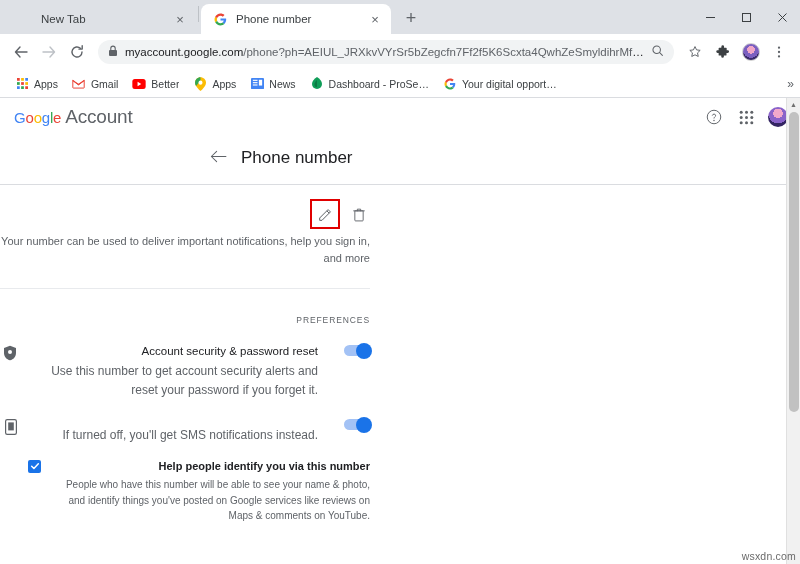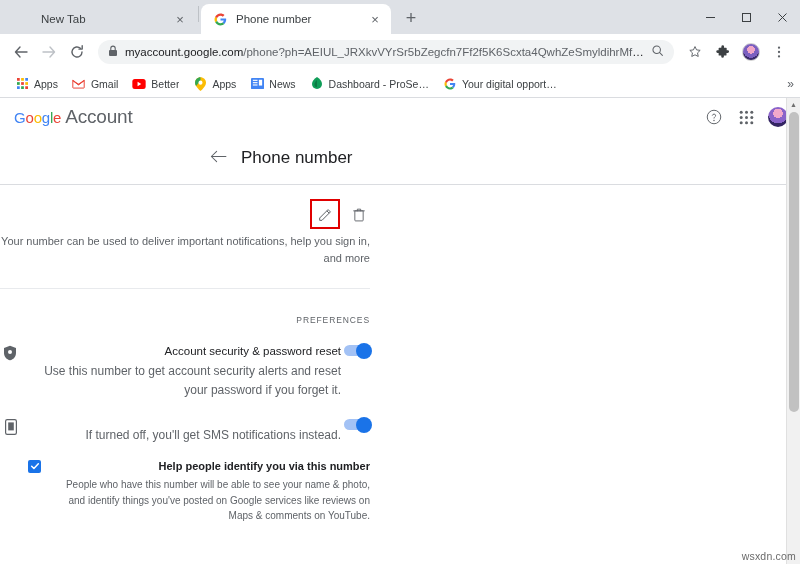--- a/index.html
+++ b/index.html
@@ -139,21 +139,21 @@
 
   .desc { font-size: 11px; color:#5f6368; line-height: 1.5; padding-top: 4px; }
 
   .section-label {
     font-size: 8.5px; letter-spacing: 0.9px; color:#5f6368;
     text-transform: uppercase; padding: 26px 0 10px 0;
     border-top: 0px;
   }
   .sec-wrap { border-top:1px solid #e8eaed; margin-top: 22px; }
 
-  .pref-item { display:flex; gap: 3px; padding: 8px 0 4px 0; }
+  .pref-item { display:flex; gap: 26px; padding: 8px 0 4px 0; }
   .pref-ico { width: 17px; flex: 0 0 17px; padding-top:2px; color:#5f6368; }
   .pref-body { flex: 1 1 auto; min-width:0; }
   .pref-title { font-size: 11.5px; color:#202124; line-height:1.4; }
   .pref-sub { font-size: 12px; color:#5f6368; line-height: 1.55; padding-top: 3px; }
   .pref-sub.spaced { padding-top: 9px; }
   .pref-toggle { flex: 0 0 auto; padding-top: 2px; }
 
   .toggle { width: 26px; height: 11px; border-radius: 7px; position: relative; }
   .toggle.on { background: #a3c2f5; }
   .toggle .knob {

